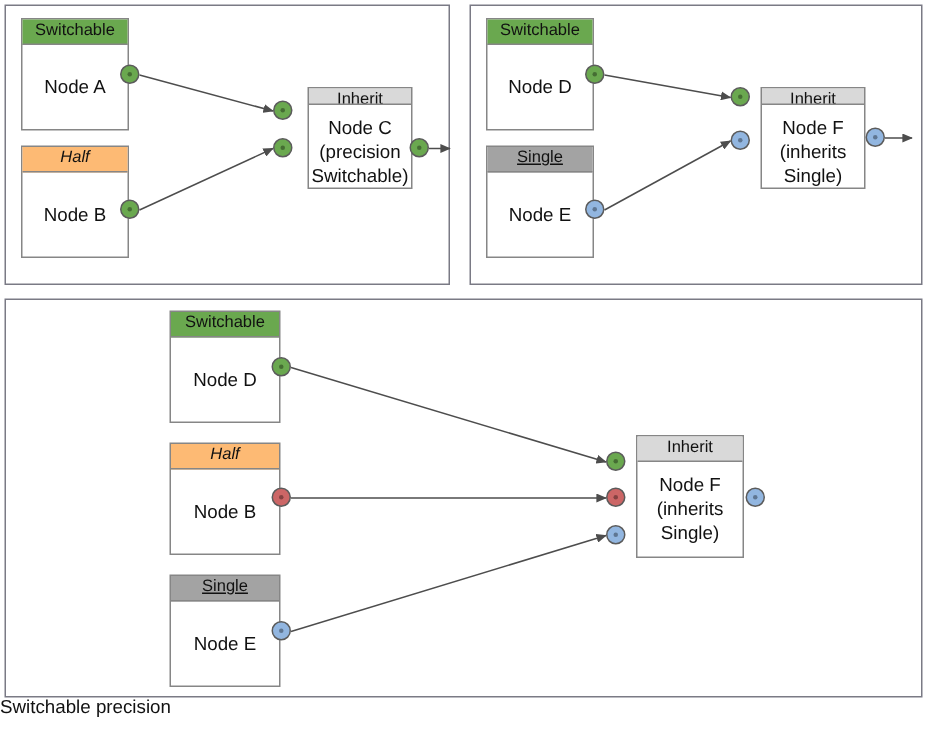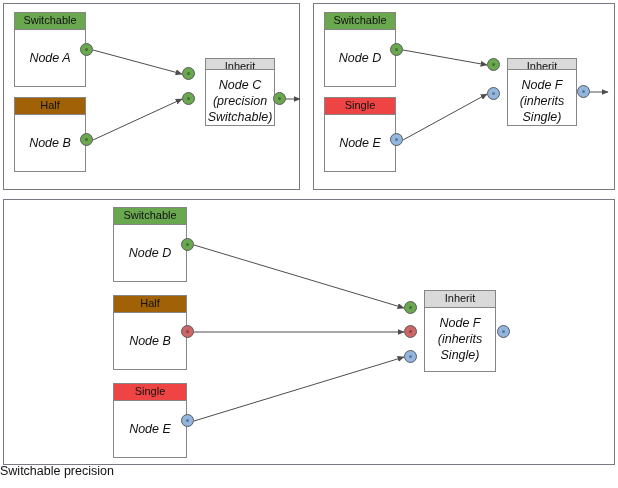--- a/index.html
+++ b/index.html
@@ -46,35 +46,34 @@
     height: 17px;
     line-height: 15px;
     border-bottom: 1px solid #868686;
     font-size: 11px;
     color: #111111;
     text-align: center;
     white-space: nowrap;
     overflow: hidden;
   }
   .hdr-green  { background: #6aa84f; }
-  .hdr-red    { background: #a16207; }
-  .hdr-blue   { background: #ef4444; }
+  .hdr-red    { background: #fdba74; font-style: italic; }
+  .hdr-blue   { background: #a3a3a3; text-decoration: underline; }
   .hdr-grey   { background: #d9d9d9; }
   .node-body {
     flex: 1;
     display: flex;
     align-items: center;
     justify-content: center;
     font-size: 12.5px;
     color: #111111;
     text-align: center;
     line-height: 16px;
     padding: 0 3px;
     white-space: pre-line;
-    font-style: italic;
   }
   .node-body.top-align {
     align-items: flex-start;
     padding-top: 7px;
   }
   .port {
     position: absolute;
     width: 13px;
     height: 13px;
     border-radius: 50%;

